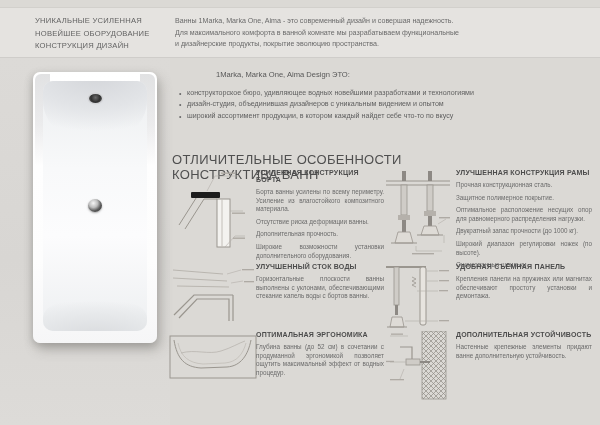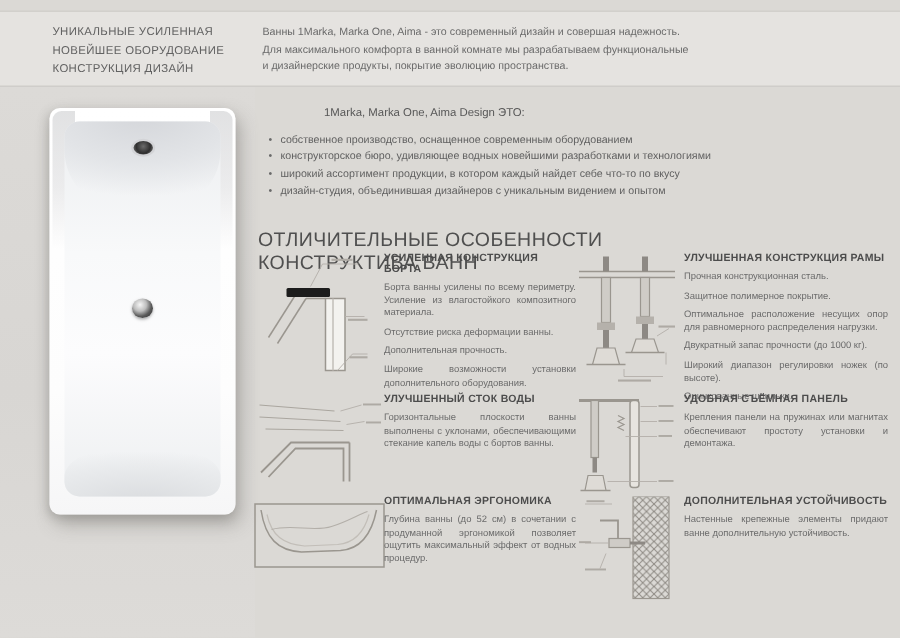--- a/index.html
+++ b/index.html
@@ -94,24 +94,23 @@
       <div class="basin-head"></div>
       <div class="basin-foot"></div>
       <div class="overflow-hole"></div>
       <div class="drain"></div>
     </div>
   </div>
 </div>
 
 <div class="brand-title">1Marka, Marka One, Aima Design ЭТО:</div>
 <ul class="bullets">
-  <li>собственное производство, оснащенное современным оборудованием</li>
   <li>конструкторское бюро,  удивляющее водных новейшими разработками и технологиями</li>
+  <li>дизайн-студия, объединившая дизайнеров с уникальным видением и опытом</li>
   <li>широкий ассортимент продукции, в котором каждый найдет себе что-то по вкусу</li>
-  <li>дизайн-студия, объединившая дизайнеров с уникальным видением и опытом</li>
 </ul>
 
 <div class="section-title">ОТЛИЧИТЕЛЬНЫЕ ОСОБЕННОСТИ КОНСТРУКТИВА ВАНН</div>
 
 <div class="icon-box" style="left:177px; top:169px;">
   <svg width="72" height="86" viewBox="0 0 72 86">
     <g stroke="#9a968f" stroke-width="1" fill="none">
       <path d="M2,56 L21,26"></path>
         <path d="M8,60 L27,30"></path>
       <path d="M27,30 L40,30"></path>

